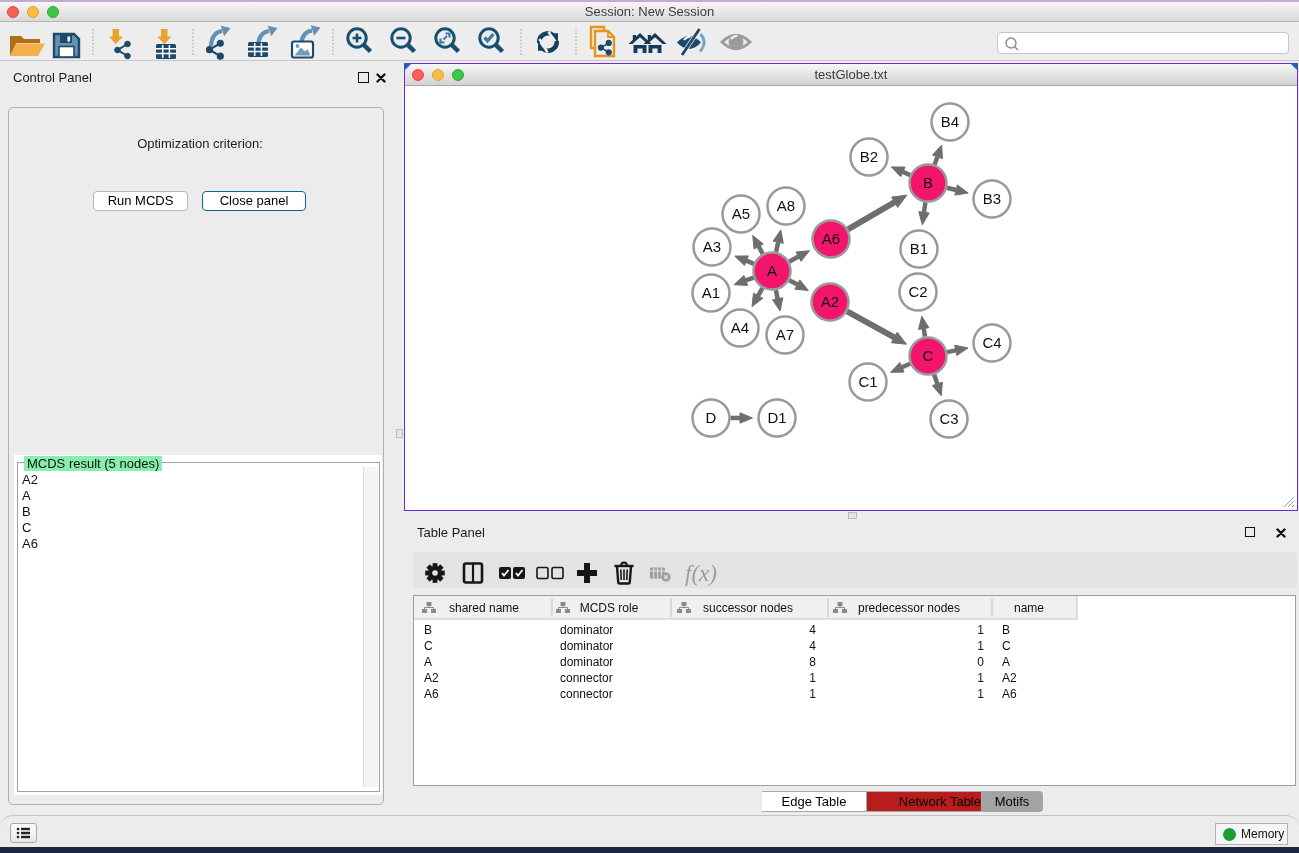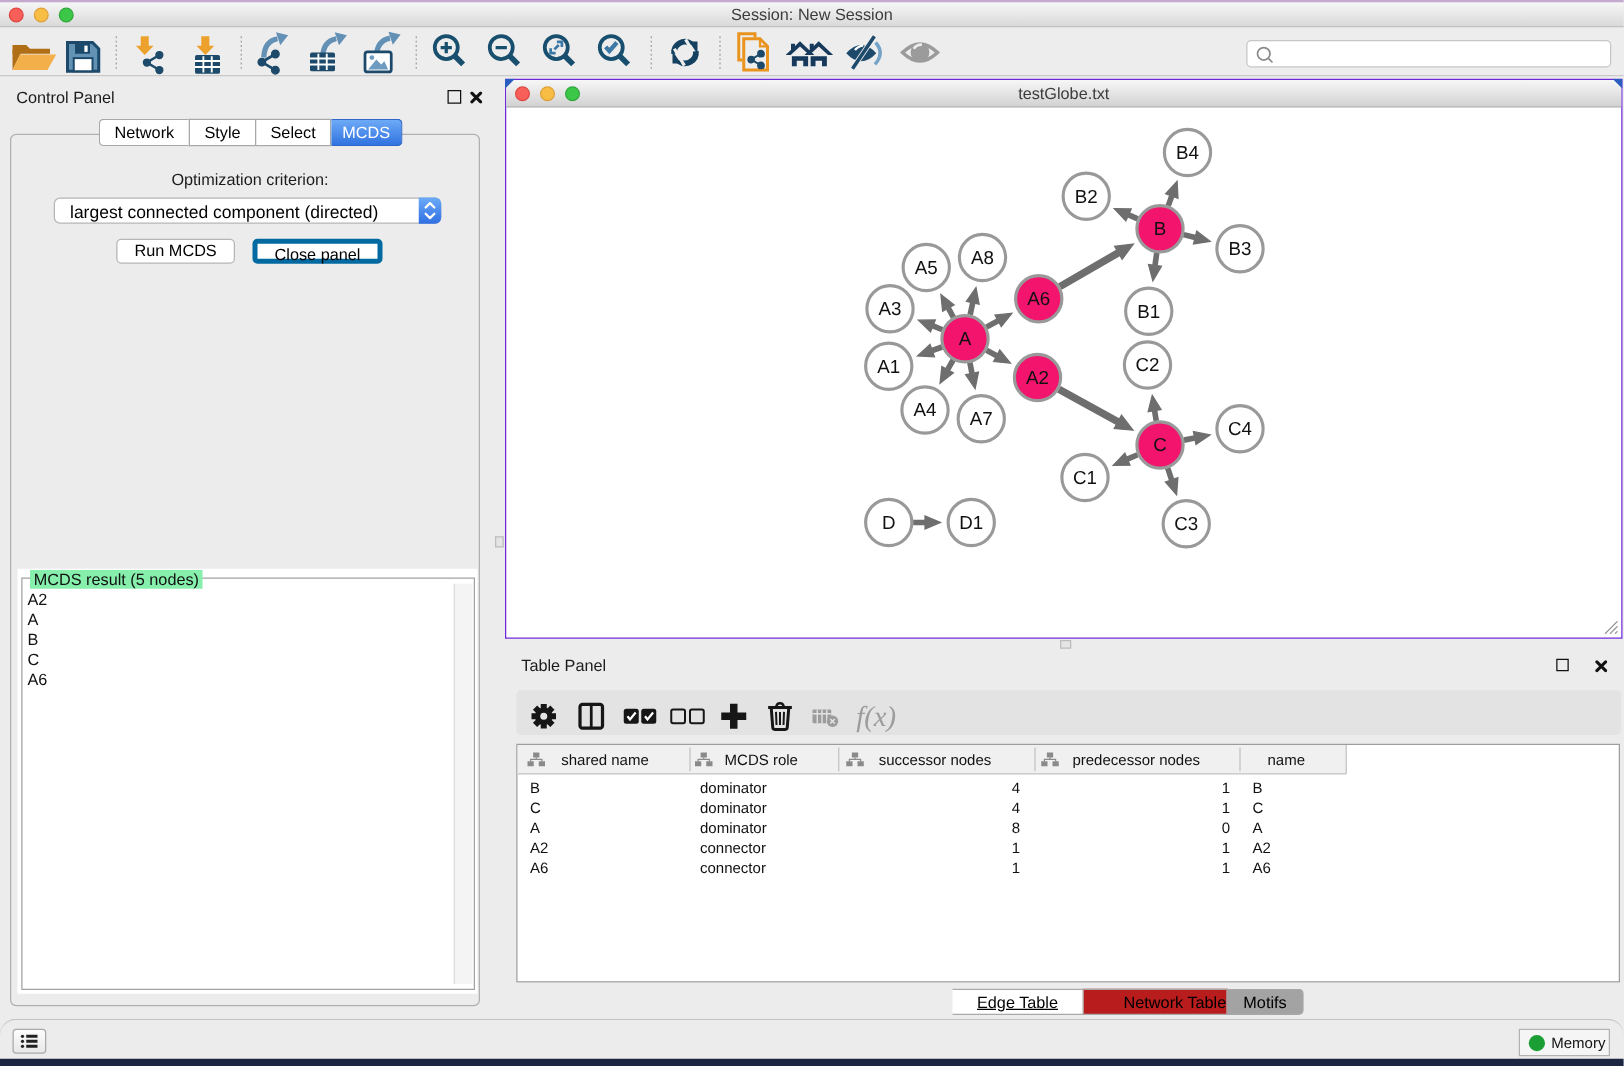--- a/index.html
+++ b/index.html
@@ -171,40 +171,25 @@
 
 <div class="abs" style="left:0;top:62px;width:392px;height:754px;padding-left:29px;">
   <div class="abs" style="left:13px;top:8px;font-size:13px;color:#1c1c1c;">Control Panel</div>
   <div class="abs" style="left:358px;top:10px;width:11px;height:11px;border:1.5px solid #111;"></div>
   <svg class="abs" style="left:376px;top:11px;" width="10" height="10" viewBox="0 0 10 10">
     <path d="M1.5 1.5 L8.5 8.5 M8.5 1.5 L1.5 8.5" stroke="#111" stroke-width="2.4" stroke-linecap="round"></path>
   </svg>
 
   <div class="abs" style="left:8px;top:45px;width:376px;height:698px;background:#ececec;border:1px solid #b0b0b0;border-radius:5px;"></div>
 
-  <div class="abs" style="left:79px;top:33px;height:22px;display:flex;font-size:13px;">
-    <div style="width:72px;background:#fff;border:1px solid #a8a8a8;border-right:none;border-radius:4px 0 0 4px;text-align:center;line-height:20px;">Network</div>
-    <div style="width:53px;background:#fff;border:1px solid #a8a8a8;border-right:none;text-align:center;line-height:20px;">Style</div>
-    <div style="width:61px;background:#fff;border:1px solid #a8a8a8;text-align:center;line-height:20px;">Select</div>
-    <div style="width:57px;background:linear-gradient(#6daaf7,#3173e0);border:1px solid #2e67c8;border-left:none;border-radius:0 4px 4px 0;text-align:center;line-height:20px;color:#fff;">MCDS</div>
-  </div>
   <div class="abs" style="left:0;top:74px;width:392px;height:20px;text-align:center;font-size:13px;color:#1c1c1c;"><span style="margin-left:8px;">Optimization criterion:</span></div>
 
-  <div class="abs" style="left:43px;top:96px;width:310px;height:21px;background:#fff;border:1px solid #b5b5b5;border-radius:5px;font-size:14px;">
-    <div style="position:absolute;left:12px;top:2px;">largest connected component (directed)</div>
-    <div style="position:absolute;right:-1px;top:-1px;width:18px;height:21px;background:linear-gradient(#6caaf8,#2f6fe3);border-radius:0 5px 5px 0;">
-      <svg width="18" height="21" viewBox="0 0 18 21">
-        <path d="M5.5 8 L9 4.5 L12.5 8" fill="none" stroke="#fff" stroke-width="1.8" stroke-linejoin="round" stroke-linecap="round"></path>
-        <path d="M5.5 13 L9 16.5 L12.5 13" fill="none" stroke="#fff" stroke-width="1.8" stroke-linejoin="round" stroke-linecap="round"></path>
-      </svg>
-    </div>
-  </div>
 
   <div class="abs" style="left:93px;top:129px;width:95px;height:20px;background:#fff;border:1px solid #b5b5b5;border-radius:4px;text-align:center;font-size:13px;line-height:18px;">Run MCDS</div>
-  <div class="abs" style="left:202px;top:129px;width:104px;height:20px;background:#fff;border:4px solid #0369a1;border-radius:4px;text-align:center;font-size:13px;line-height:18px;">Close panel</div>
+  <div class="abs" style="left:202px;top:129px;width:104px;height:20px;background:#fff;border:1px solid #0369a1;border-radius:4px;text-align:center;font-size:13px;line-height:18px;">Close panel</div>
 
   <div class="abs" style="left:14px;top:393px;width:368px;height:340px;background:#fff;"></div>
   <div class="abs" style="left:17px;top:400px;width:363px;height:330px;border:1px solid #a2a2a2;"></div>
   <div class="abs" style="left:24px;top:394px;background:#86efac;padding:0 3px;font-size:13px;color:#111;">MCDS result (5 nodes)</div>
   <div class="abs" style="left:22px;top:410px;font-size:13px;color:#111;line-height:16px;">A2<br>A<br>B<br>C<br>A6</div>
   <div class="abs" style="left:363px;top:405px;width:15px;height:320px;background:#f4f4f4;border-left:1px solid #dcdcdc;"></div>
 </div>
 
 <div class="abs" style="left:404px;top:63px;width:894px;height:448px;background:#fff;border:1px solid #6d28d9;">
   <div class="abs" style="left:0;top:0;width:892px;height:22px;background:linear-gradient(#f7f7f7,#d2d2d2);border-bottom:1px solid #a9a9a9;">
@@ -418,21 +403,21 @@
     </svg>
     <div class="abs" style="left:10px;top:26px;line-height:16px;">B<br>C<br>A<br>A2<br>A6</div>
     <div class="abs" style="left:146px;top:26px;line-height:16px;">dominator<br>dominator<br>dominator<br>connector<br>connector</div>
     <div class="abs" style="left:330px;top:26px;width:72px;line-height:16px;text-align:right;">4<br>4<br>8<br>1<br>1</div>
     <div class="abs" style="left:498px;top:26px;width:72px;line-height:16px;text-align:right;">1<br>1<br>0<br>1<br>1</div>
     <div class="abs" style="left:588px;top:26px;line-height:16px;">B<br>C<br>A<br>A2<br>A6</div>
   </div>
 
   <div class="abs" style="left:268px;top:271px;height:21px;display:flex;font-size:13px;">
     <div style="width:90px;background:linear-gradient(#6daaf7,#3173e0);border:1px solid #2e67c8;border-radius:4px 0 0 4px;text-align:center;line-height:19px;color:#fff;margin-top:39px;">Node Table</div>
-    <div style="width:105px;background:#fff;border:1px solid #a8a8a8;border-left:none;text-align:center;line-height:19px;text-decoration:underline;">Edge Table</div>
+    <div style="width:105px;background:#fff;border:1px solid #a8a8a8;border-left:none;text-align:center;line-height:19px;">Edge Table</div>
     <div style="width:115px;background:#b91c1c;border:1px solid #a8a8a8;border-left:none;text-align:right;line-height:19px;">Network Table</div>
     <div style="width:61px;background:#a3a3a3;border:1px solid #a8a8a8;border-left:none;border-radius:0 4px 4px 0;text-align:center;line-height:19px;">Motifs</div>
   </div>
 </div>
 
 <div class="abs" style="left:0;top:815px;width:1299px;height:32px;background:#ececec;border-top:1px solid #c3c3c3;border-radius:13px;">
   <div class="abs" style="left:10px;top:7px;width:27px;height:20px;background:linear-gradient(#fdfdfd,#e8e8e8);border:1px solid #a9a9a9;border-radius:3px;">
     <svg width="25" height="18" viewBox="0 0 25 18">
       <circle cx="7" cy="5" r="1.3" fill="#222"></circle>
         <rect x="10" y="3.8" width="9" height="2.4" fill="#222"></rect>

